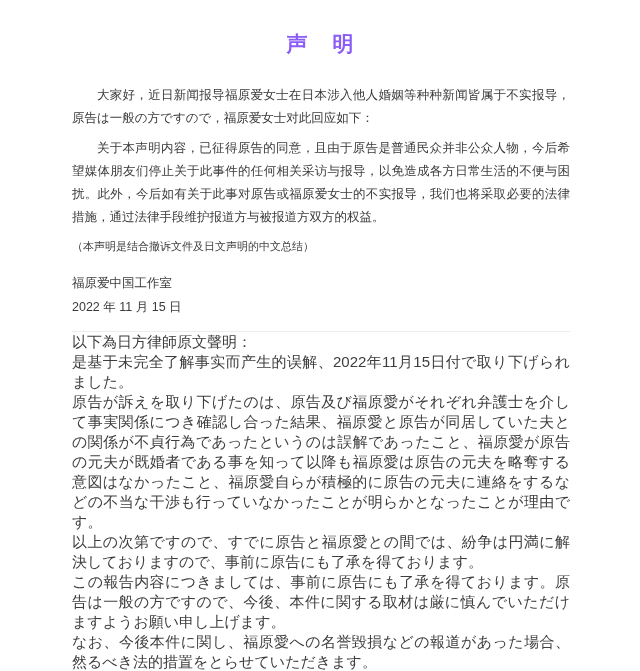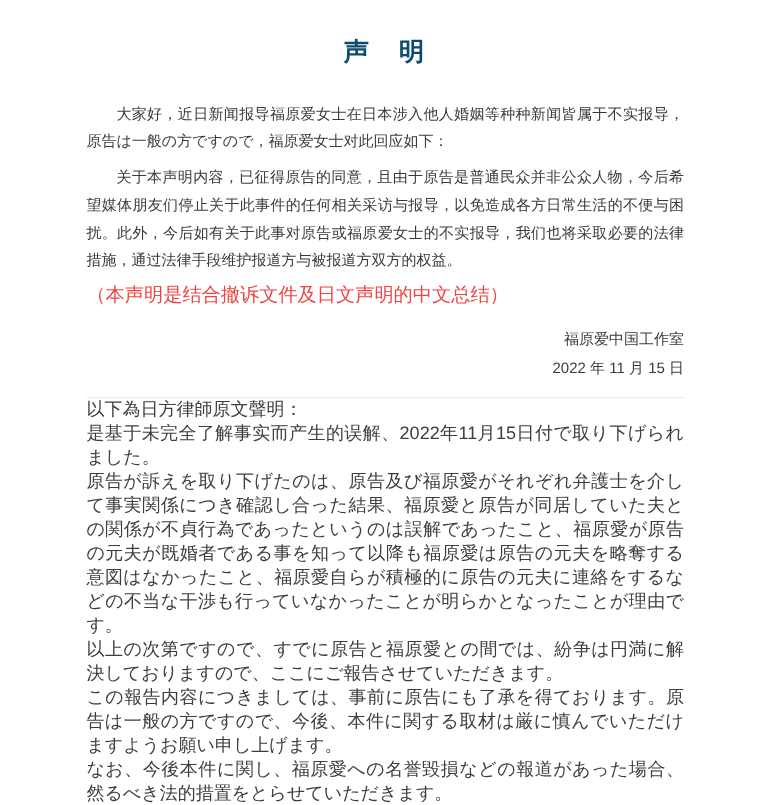--- a/index.html
+++ b/index.html
@@ -22,42 +22,41 @@
     color: #3b3b3b;
     overflow: hidden;
   }
   .doc-title {
     margin: 0;
     font-size: 21px;
     line-height: 28px;
     font-weight: 700;
     letter-spacing: 2px;
     text-align: center;
-    color: #0c4a6e;
+    color: #8b5cf6;
   }
   .cn-section {
     margin-top: 26px;
   }
   .cn-para {
     margin: 0 0 7px 0;
     font-size: 12.5px;
     line-height: 23px;
     text-align: justify;
     text-indent: 2em;
     color: #3a3a3a;
   }
   .cn-note {
     margin: 4px 0 0 0;
-    font-size: 16px;
+    font-size: 11px;
     line-height: 21px;
-    color: #ef4444;
+    color: #404040;
   }
   .cn-signature-block {
     margin-top: 14px;
-    text-align: right;
     font-size: 12.5px;
     line-height: 24px;
     color: #3a3a3a;
   }
   .divider {
     border: none;
     border-top: 1px solid #ececec;
     margin: 12px 0 0 0;
   }
   .jp-section {
@@ -93,19 +92,19 @@
       <div>2022 年 11 月 15 日</div>
     </div>
   </div>
 
   <hr class="divider">
 
   <div class="jp-section">
     <p class="jp-heading">以下為日方律師原文聲明：</p>
     <p class="jp-para">是基于未完全了解事实而产生的误解、2022年11月15日付で取り下げられました。</p>
     <p class="jp-para">原告が訴えを取り下げたのは、原告及び福原愛がそれぞれ弁護士を介して事実関係につき確認し合った結果、福原愛と原告が同居していた夫との関係が不貞行為であったというのは誤解であったこと、福原愛が原告の元夫が既婚者である事を知って以降も福原愛は原告の元夫を略奪する意図はなかったこと、福原愛自らが積極的に原告の元夫に連絡をするなどの不当な干渉も行っていなかったことが明らかとなったことが理由です。</p>
-    <p class="jp-para">以上の次第ですので、すでに原告と福原愛との間では、紛争は円満に解決しておりますので、ここにご報告させていただきます。</p>
+    <p class="jp-para">以上の次第ですので、すでに原告と福原愛との間では、紛争は円満に解決しておりますので、事前に原告にも了承を得ております。</p>
     <p class="jp-para">この報告内容につきましては、事前に原告にも了承を得ております。原告は一般の方ですので、今後、本件に関する取材は厳に慎んでいただけますようお願い申し上げます。</p>
     <p class="jp-para">なお、今後本件に関し、福原愛への名誉毀損などの報道があった場合、然るべき法的措置をとらせていただきます。</p>
     <p class="jp-signature">福原愛　代理人弁護士　小林　弘卓</p>
   </div>
 
 </div>
 
 </body></html>

